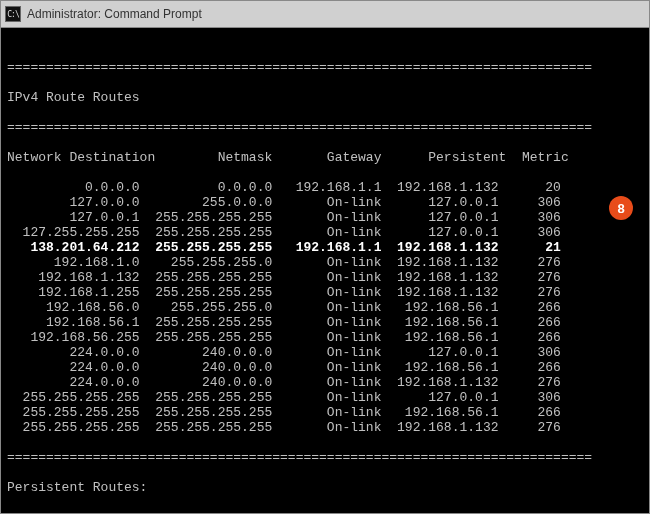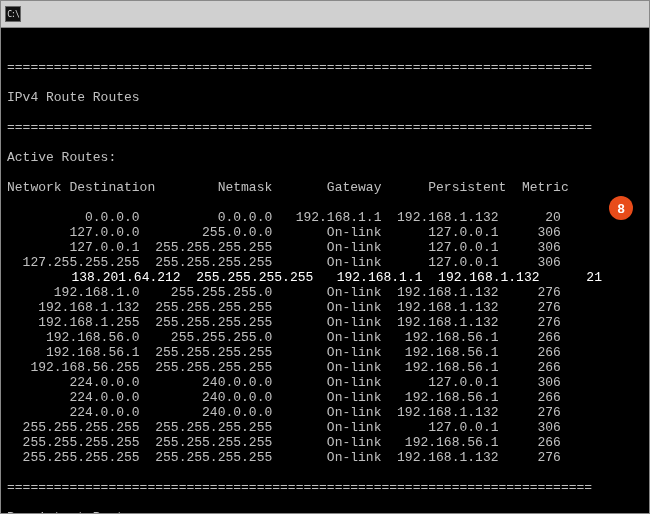--- a/index.html
+++ b/index.html
@@ -43,22 +43,21 @@
       line-height: 15px;
       white-space: pre;
     }
     .row {
       display: block;
       height: 15px;
       white-space: pre;
     }
     .row.hl {
       color: #fff;
-      font-weight: normal;
-      text-align: center;
+      font-weight: bold;
     }
     .dashline {
       letter-spacing: 0;
       overflow: hidden;
     }
     .badge {
       position: absolute;
       right: 16px;
       top: 195px;
       width: 24px;
@@ -72,28 +71,28 @@
       display: flex;
       align-items: center;
       justify-content: center;
     }
   </style>
 </head>
 <body>
 
 <div class="titlebar">
   <div class="icon-box">C:\</div>
+  <span>Administrator: Command Prompt</span>
 </div>
 
 <div class="terminal">
 
 <div class="row dashline">===========================================================================</div>
 <div class="row">IPv4 Route Routes</div>
 <div class="row dashline">===========================================================================</div>
-<div class="row">Active Routes:</div>
 <div class="row" id="active-header-row">Network Destination        Netmask       Gateway      Persistent  Metric</div>
 <div id="active-rows"><div class="row">          0.0.0.0          0.0.0.0   192.168.1.1  192.168.1.132      20</div><div class="row">        127.0.0.0        255.0.0.0       On-link      127.0.0.1     306</div><div class="row">        127.0.0.1  255.255.255.255       On-link      127.0.0.1     306</div><div class="row">  127.255.255.255  255.255.255.255       On-link      127.0.0.1     306</div><div class="row hl">   138.201.64.212  255.255.255.255   192.168.1.1  192.168.1.132      21</div><div class="row">      192.168.1.0    255.255.255.0       On-link  192.168.1.132     276</div><div class="row">    192.168.1.132  255.255.255.255       On-link  192.168.1.132     276</div><div class="row">    192.168.1.255  255.255.255.255       On-link  192.168.1.132     276</div><div class="row">     192.168.56.0    255.255.255.0       On-link   192.168.56.1     266</div><div class="row">     192.168.56.1  255.255.255.255       On-link   192.168.56.1     266</div><div class="row">   192.168.56.255  255.255.255.255       On-link   192.168.56.1     266</div><div class="row">        224.0.0.0        240.0.0.0       On-link      127.0.0.1     306</div><div class="row">        224.0.0.0        240.0.0.0       On-link   192.168.56.1     266</div><div class="row">        224.0.0.0        240.0.0.0       On-link  192.168.1.132     276</div><div class="row">  255.255.255.255  255.255.255.255       On-link      127.0.0.1     306</div><div class="row">  255.255.255.255  255.255.255.255       On-link   192.168.56.1     266</div><div class="row">  255.255.255.255  255.255.255.255       On-link  192.168.1.132     276</div></div>
 <div class="row dashline">===========================================================================</div>
 <div class="row">Persistent Routes:</div>
 
 
 
 
 
 

